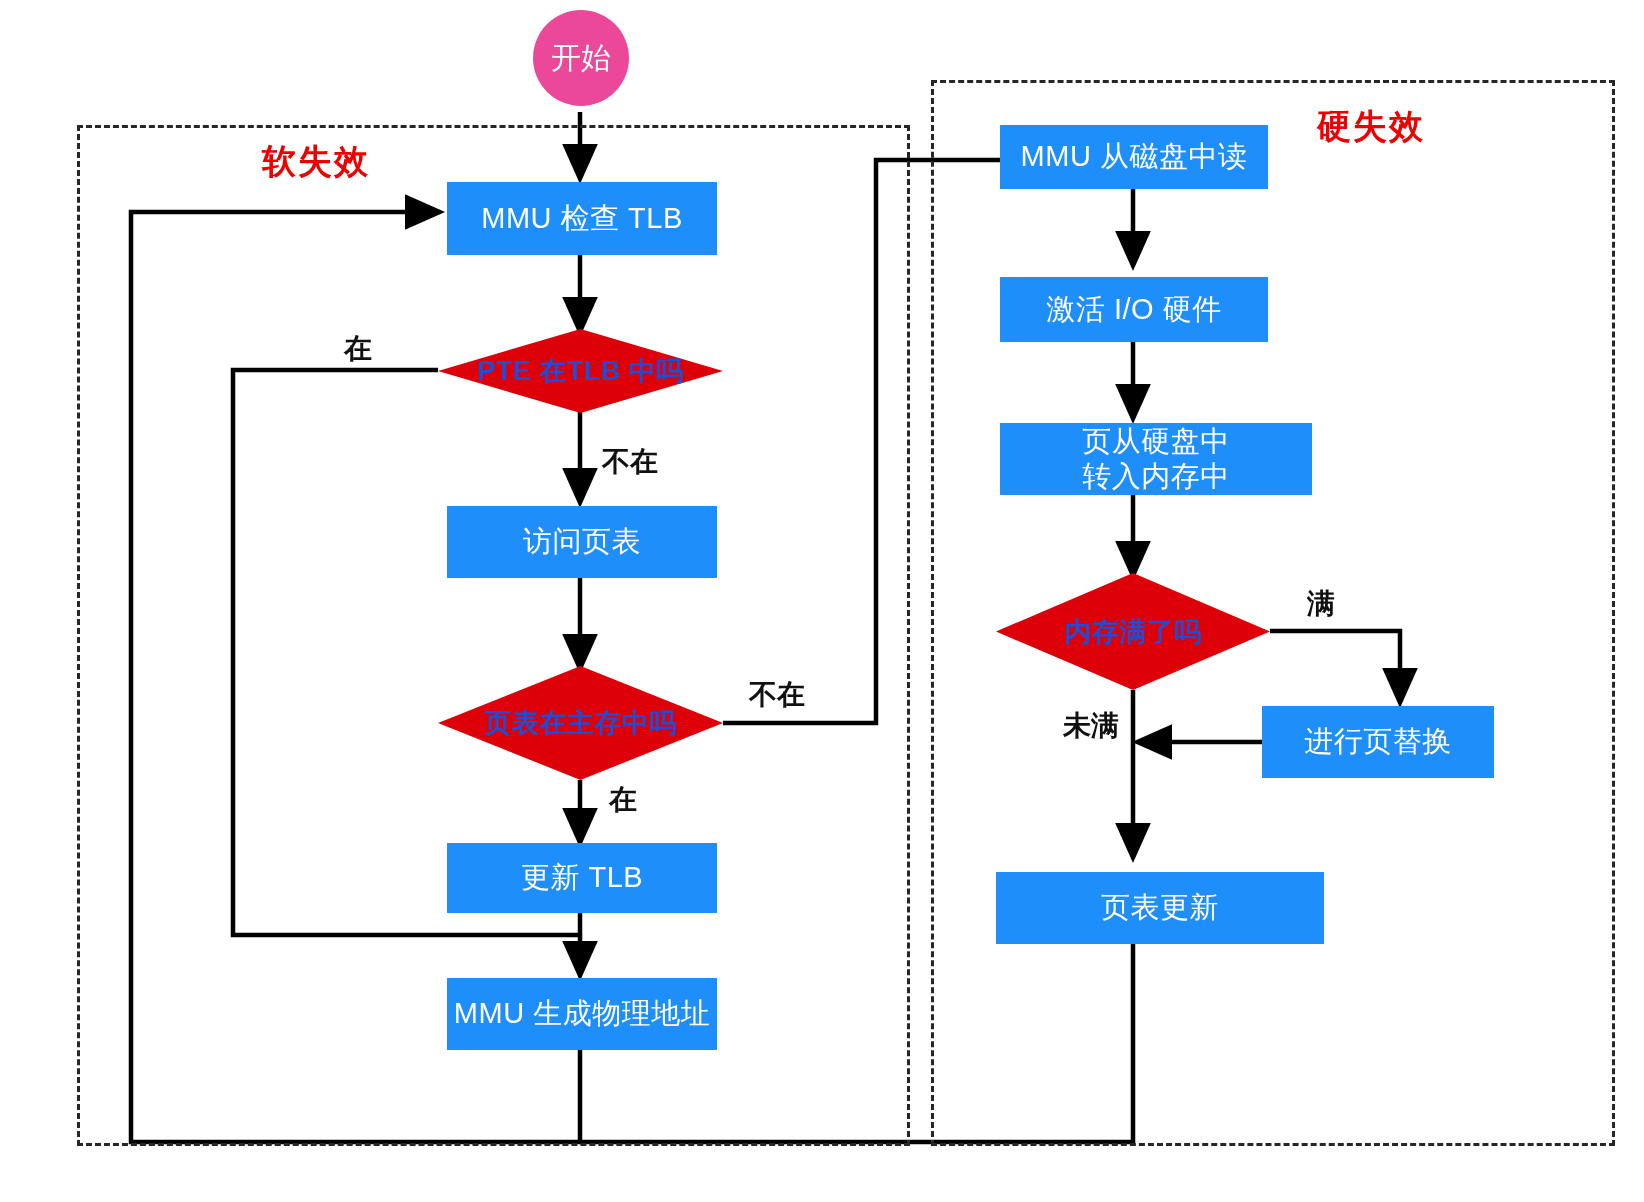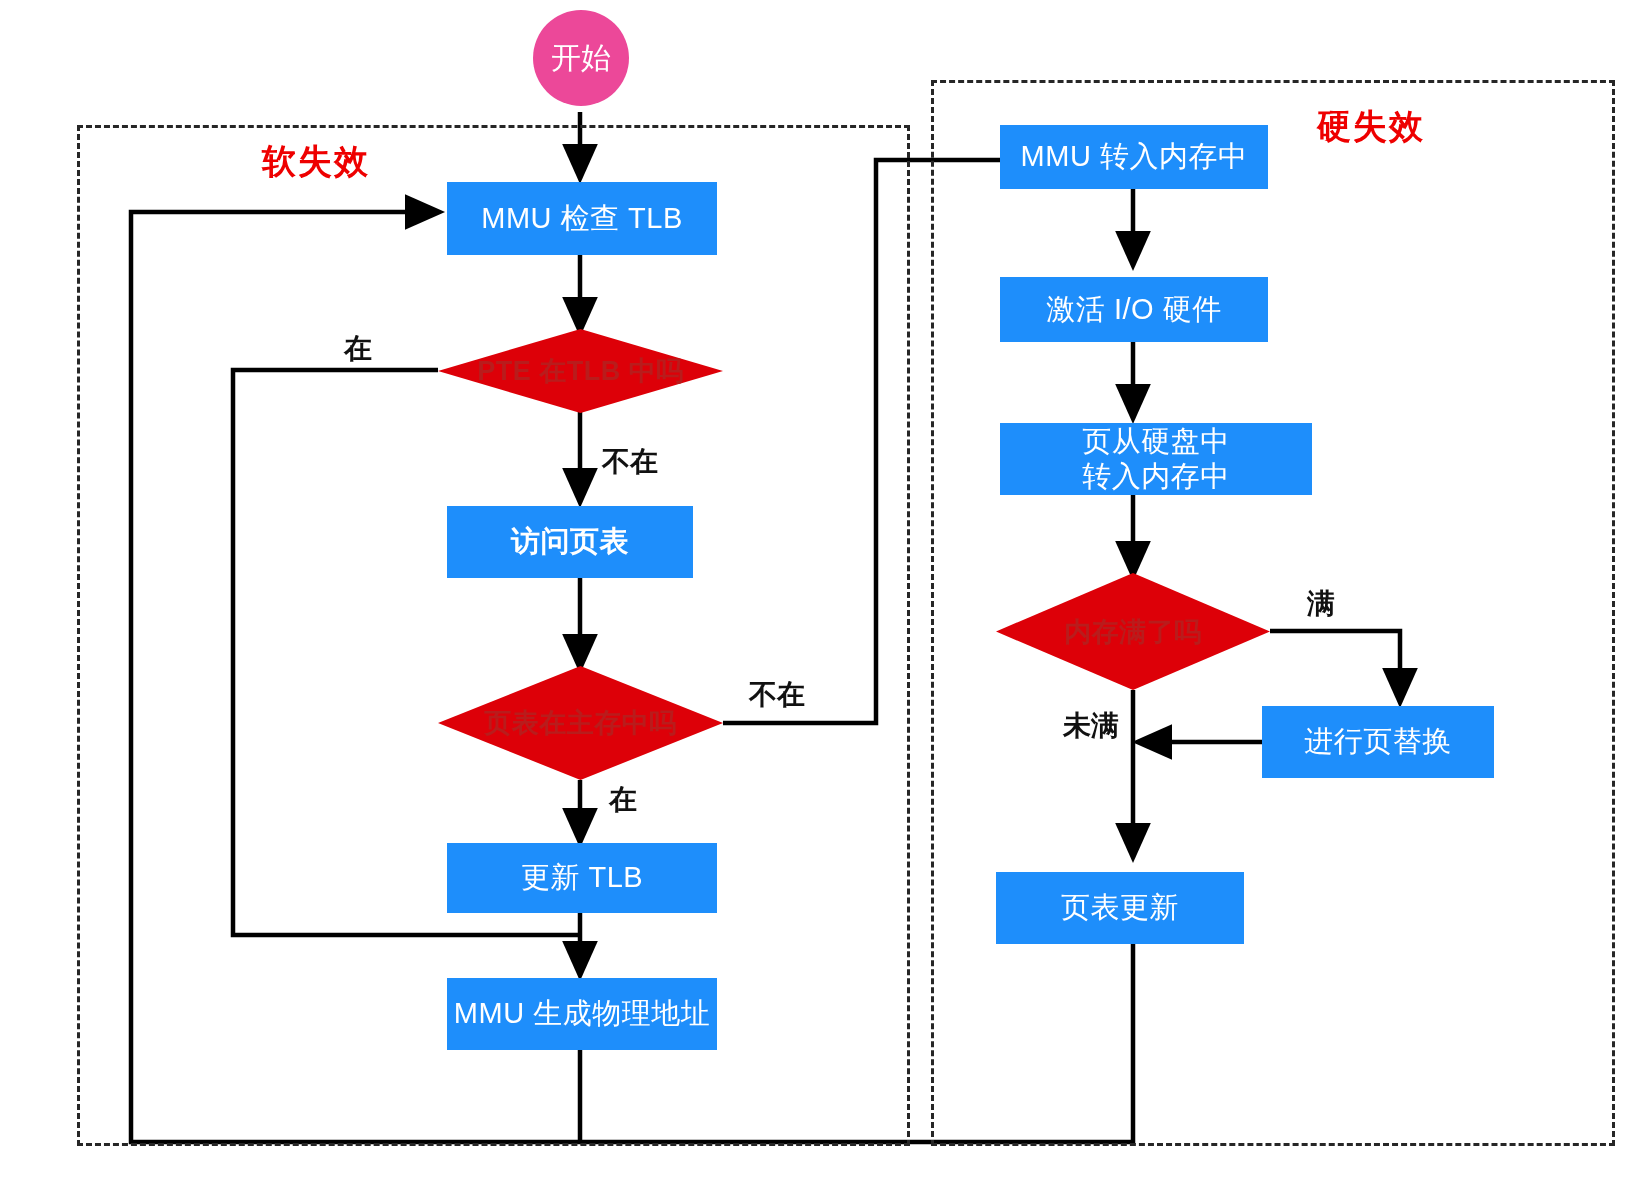--- a/index.html
+++ b/index.html
@@ -58,21 +58,21 @@
   }
   .decision-label {
     position: absolute;
     left: 0;
     top: 0;
     width: 100%;
     height: 100%;
     display: flex;
     align-items: center;
     justify-content: center;
-    color: #b91c1c;
+    color: #1d4ed8;
     font-size: 27px;
     font-weight: bold;
     letter-spacing: 0.5px;
     pointer-events: none;
   }
   .group-box {
     position: absolute;
     border: 3px dashed #262626;
     box-sizing: border-box;
     z-index: 1;
@@ -149,52 +149,52 @@
 
   <div class="node process" style="left:447px; top:182px; width:270px; height:73px;">MMU 检查 TLB</div>
 
   <div class="decision-wrap" style="left:438px; top:329px; width:285px; height:84px;">
     <svg width="285" height="84" viewBox="0 0 285 84" xmlns="http://www.w3.org/2000/svg">
       <polygon points="142.5,0 285,42 142.5,84 0,42" fill="#DD0008"></polygon>
     </svg>
     <div class="decision-label">PTE 在TLB 中吗</div>
   </div>
 
-  <div class="node process" style="left:447px; top:506px; width:246px; height:72px;font-weight:bold;">访问页表</div>
+  <div class="node process" style="left:447px; top:506px; width:270px; height:72px;">访问页表</div>
 
   <div class="decision-wrap" style="left:438px; top:666px; width:285px; height:114px;">
     <svg width="285" height="114" viewBox="0 0 285 114" xmlns="http://www.w3.org/2000/svg">
       <polygon points="142.5,0 285,57 142.5,114 0,57" fill="#DD0008"></polygon>
     </svg>
     <div class="decision-label">页表在主存中吗</div>
   </div>
 
   <div class="node process" style="left:447px; top:843px; width:270px; height:70px;">更新 TLB</div>
 
   <div class="node process" style="left:447px; top:978px; width:270px; height:72px;">MMU 生成物理地址</div>
 
-  <div class="node process" style="left:1000px; top:125px; width:268px; height:64px;">MMU 转入内存中</div>
+  <div class="node process" style="left:1000px; top:125px; width:268px; height:64px;">MMU 从磁盘中读</div>
 
   <div class="node process" style="left:1000px; top:277px; width:268px; height:65px;">激活 I/O 硬件</div>
 
   <div class="node process" style="left:1000px; top:423px; width:312px; height:72px; flex-direction:column;">
     <span>页从硬盘中</span>
     <span>转入内存中</span>
   </div>
 
   <div class="decision-wrap" style="left:996px; top:573px; width:274px; height:117px;">
     <svg width="274" height="117" viewBox="0 0 274 117" xmlns="http://www.w3.org/2000/svg">
       <polygon points="137,0 274,58.5 137,117 0,58.5" fill="#DD0008"></polygon>
     </svg>
     <div class="decision-label">内存满了吗</div>
   </div>
 
   <div class="node process" style="left:1262px; top:706px; width:232px; height:72px;">进行页替换</div>
 
-  <div class="node process" style="left:996px; top:872px; width:248px; height:72px;">页表更新</div>
+  <div class="node process" style="left:996px; top:872px; width:328px; height:72px;">页表更新</div>
 
   <div class="edge-label" style="left:344px; top:330px;">在</div>
 
   <div class="edge-label" style="left:602px; top:443px;">不在</div>
 
   <div class="edge-label" style="left:749px; top:676px;">不在</div>
 
   <div class="edge-label" style="left:609px; top:781px;">在</div>
 
   <div class="edge-label" style="left:1307px; top:585px;">满</div>

